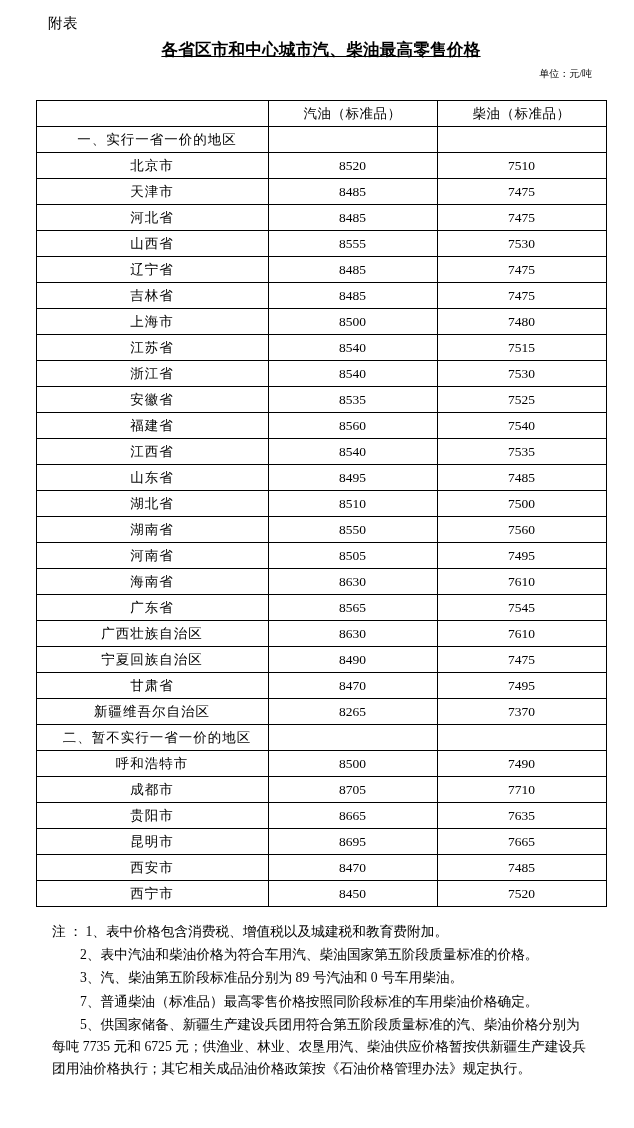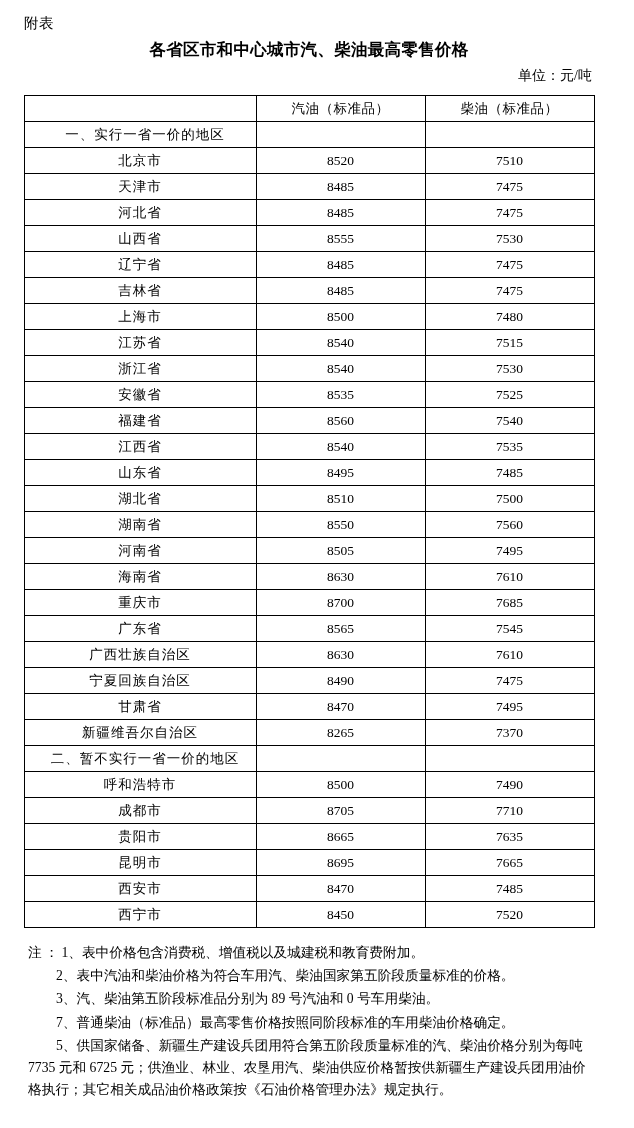--- a/index.html
+++ b/index.html
@@ -12,39 +12,40 @@
     height: 1128px;
     font-family: "Liberation Serif", "DejaVu Serif", serif;
     color: #000000;
     position: relative;
     overflow: hidden;
   }
   .page {
     width: 634px;
     height: 1128px;
     box-sizing: border-box;
-    padding: 8px 24px 0 8px;
+    padding: 8px 24px 0 32px;
     position: relative;
   }
   .attachment-label {
     font-size: 14.5px;
     margin: 6px 0 0 16px;
     letter-spacing: 0.5px;
   }
   .doc-title {
     text-align: center;
     font-weight: bold;
     font-size: 16.5px;
     margin: 6px 0 0 0;
     letter-spacing: 0.3px;
+    text-decoration: underline;
   }
   .unit-line {
     text-align: right;
-    font-size: 14px;
-    margin: 6px 18px 10px 0;
+    font-size: 10px;
+    margin: 6px 18px 19px 0;
   }
   table.price-table {
     border-collapse: collapse;
     width: 570px;
     margin: 0 auto;
     table-layout: fixed;
   }
   table.price-table td, table.price-table th {
     border: 1px solid #000000;
     font-size: 13.5px;
@@ -202,25 +203,20 @@
       </tr>
       <tr>
         <td class="region-name">河南省</td>
         <td>8505</td>
         <td>7495</td>
       </tr>
       <tr>
         <td class="region-name">海南省</td>
         <td>8630</td>
         <td>7610</td>
-      </tr>
-      <tr>
-        <td class="region-name">重庆市</td>
-        <td>8700</td>
-        <td>7685</td>
       </tr>
       <tr>
         <td class="region-name">广东省</td>
         <td>8565</td>
         <td>7545</td>
       </tr>
       <tr>
         <td class="region-name">广西壮族自治区</td>
         <td>8630</td>
         <td>7610</td>

